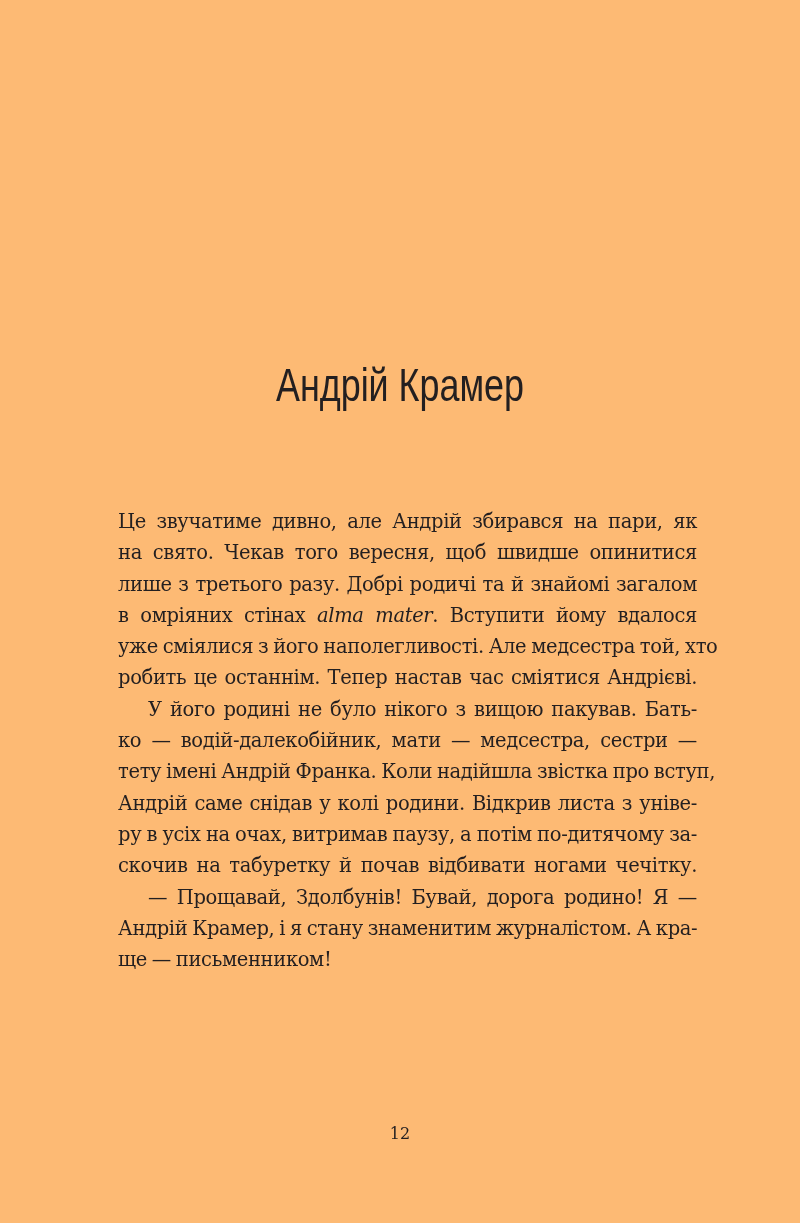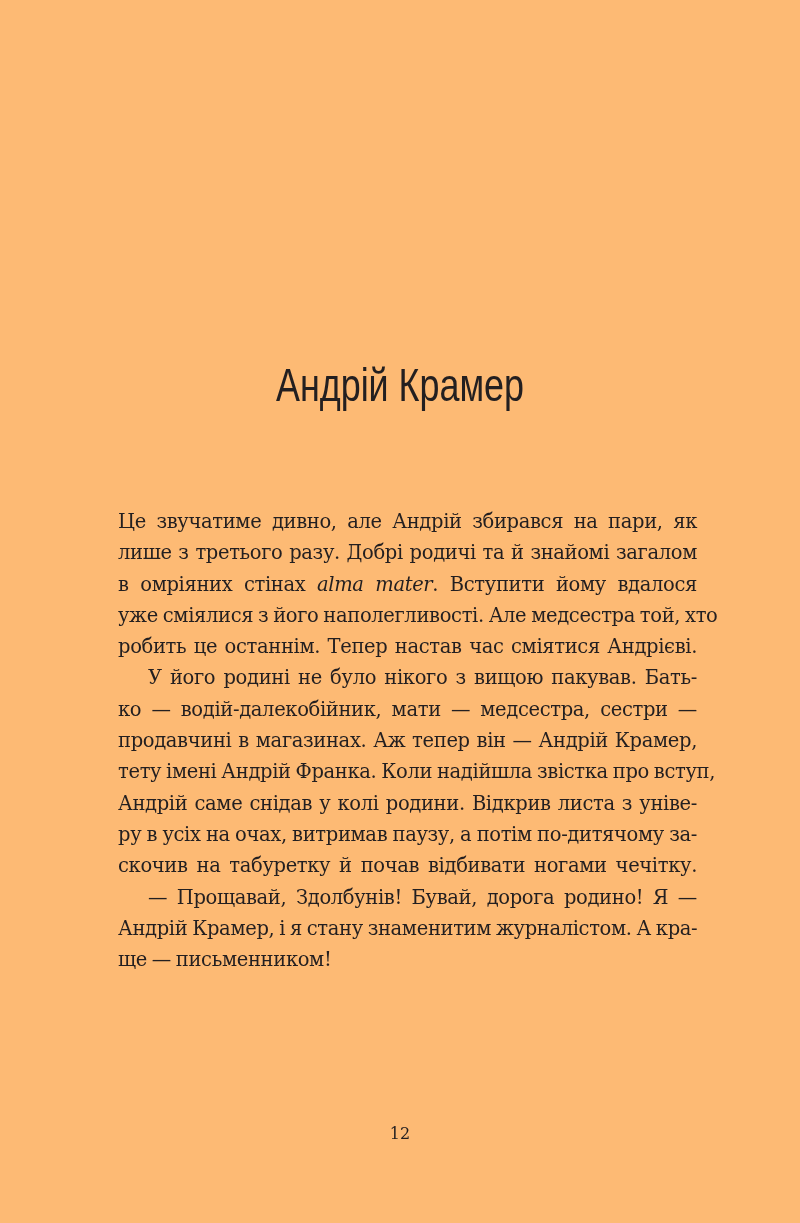--- a/index.html
+++ b/index.html
@@ -81,30 +81,30 @@
 <body>
 
 <div class="page">
 
   <h1 class="chapter-title">Андрій Крамер</h1>
 
   <div class="body-text">
 
     <div>
       <span class="line">Це звучатиме дивно, але Андрій збирався на пари, як</span>
+      <span class="line">на свято. Чекав того вересня, щоб швидше опинитися</span>
       <span class="line">лише з третього разу. Добрі родичі та й знайомі загалом</span>
       <span class="line"><span>в омріяних стінах </span><span class="it">alma mater</span><span>. Вступити йому вдалося</span></span>
       <span class="line">уже сміялися з його наполегливості. Але медсестра той, хто</span>
       <span class="line">робить це останнім. Тепер настав час сміятися Андрієві.</span>
     </div>
 
     <div>
       <span class="line indent">У його родині не було нікого з вищою пакував. Бать-</span>
       <span class="line">ко — водій-далекобійник, мати — медсестра, сестри —</span>
-      <span class="line">продавчині в магазинах. Аж тепер він — Андрій Крамер,</span>
       <span class="line">тету імені Андрій Франка. Коли надійшла звістка про вступ,</span>
       <span class="line">Андрій саме снідав у колі родини. Відкрив листа з уніве-</span>
       <span class="line">ру в усіх на очах, витримав паузу, а потім по-дитячому за-</span>
       <span class="line">скочив на табуретку й почав відбивати ногами чечітку.</span>
     </div>
 
     <div>
       <span class="line indent">— Прощавай, Здолбунів! Бувай, дорога родино! Я —</span>
       <span class="line">Андрій Крамер, і я стану знаменитим журналістом. А кра-</span>
       <span class="line last">ще — письменником!</span>

